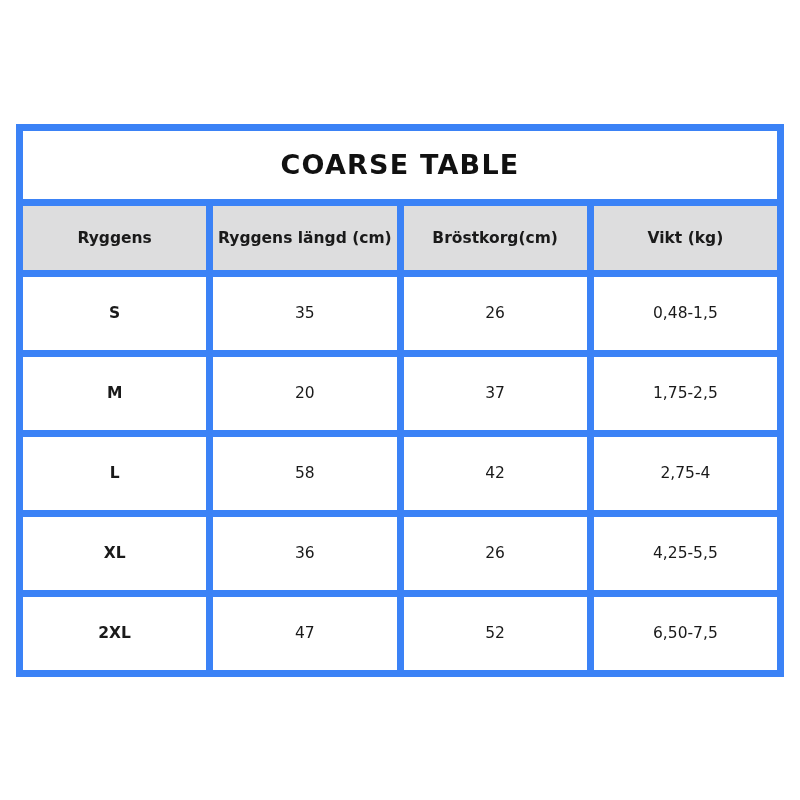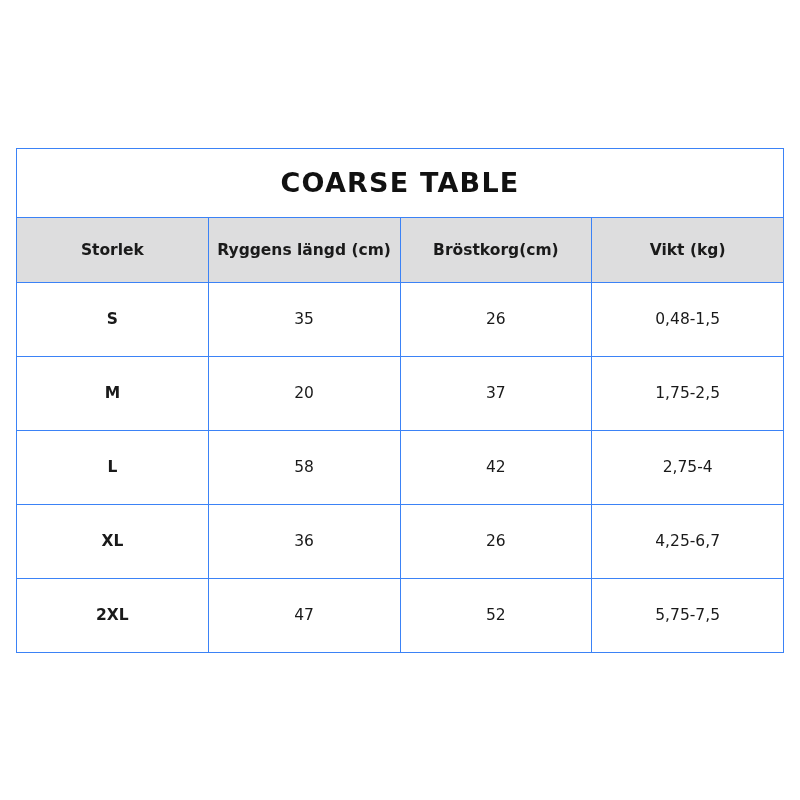--- a/index.html
+++ b/index.html
@@ -28,21 +28,21 @@
     width: 768px;
     margin: 0 auto;
   }
   table.size-table {
     width: 100%;
     border-collapse: collapse;
     table-layout: fixed;
   }
   table.size-table td,
   table.size-table th {
-    border: 1px solid #3b82f6;
+    border: 7px solid #3b82f6;
     text-align: center;
     vertical-align: middle;
   }
   .title-cell {
     height: 66px;
     font-size: 27px;
     font-weight: bold;
     letter-spacing: 1.2px;
     color: #111111;
     background: #ffffff;
@@ -76,21 +76,21 @@
   <div class="table-wrap">
     <table class="size-table">
       <caption style="caption-side: top; padding: 0;"></caption>
       <thead>
         <tr>
           <th class="title-cell" colspan="4">COARSE TABLE</th>
         </tr>
       </thead>
       <thead class="header-row">
         <tr>
-          <th class="col-size">Storlek</th>
+          <th class="col-size">Ryggens</th>
           <th class="col-back">Ryggens längd (cm)</th>
           <th class="col-chest">Bröstkorg(cm)</th>
           <th class="col-weight">Vikt (kg)</th>
         </tr>
       </thead>
       <tbody class="body-rows">
         <tr>
           <td class="size-col">S</td>
           <td>35</td>
           <td>26</td>
@@ -105,24 +105,24 @@
         <tr>
           <td class="size-col">L</td>
           <td>58</td>
           <td>42</td>
           <td>2,75-4</td>
         </tr>
         <tr>
           <td class="size-col">XL</td>
           <td>36</td>
           <td>26</td>
-          <td>4,25-6,7</td>
+          <td>4,25-5,5</td>
         </tr>
         <tr>
           <td class="size-col">2XL</td>
           <td>47</td>
           <td>52</td>
-          <td>5,75-7,5</td>
+          <td>6,50-7,5</td>
         </tr>
       </tbody>
     </table>
   </div>
 </div>
 
 </body></html>

